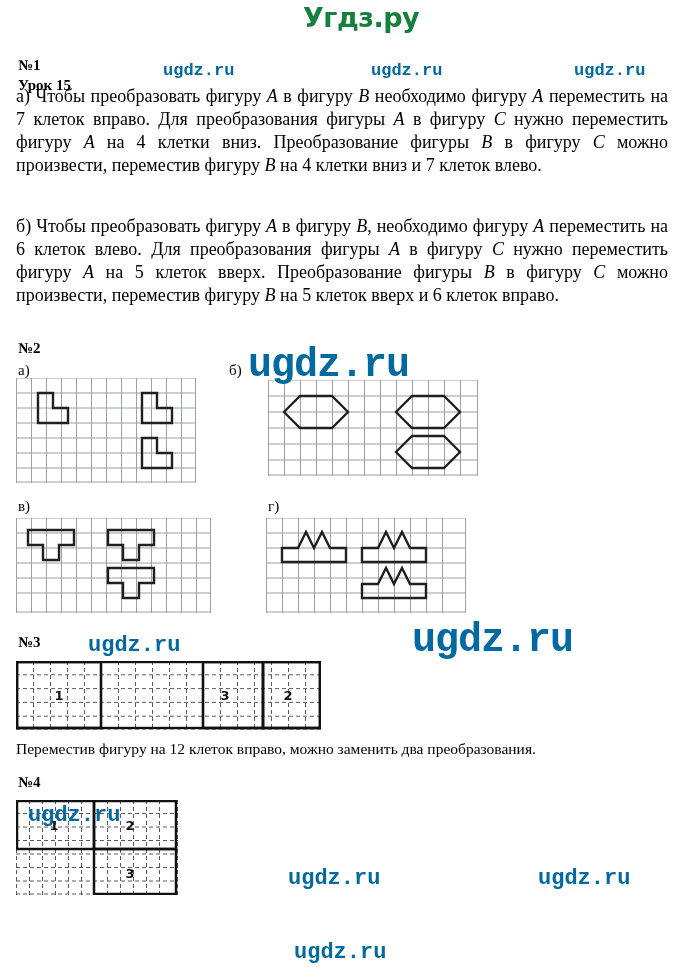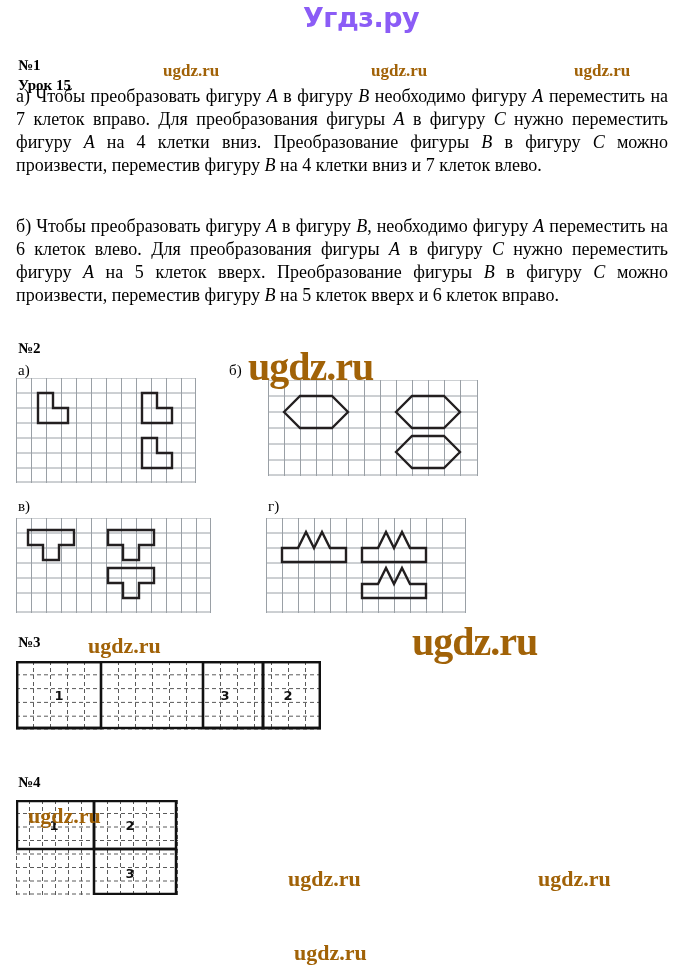--- a/index.html
+++ b/index.html
@@ -6,27 +6,27 @@
   body{
     width:680px;height:977px;background:#ffffff;position:relative;overflow:hidden;
     font-family:"Liberation Serif", serif;color:#000;
   }
   .page{position:relative;width:680px;height:977px;}
 
   
   .site-logo{
     position:absolute;left:303px;top:2px;
     font-family:"DejaVu Sans", sans-serif;
-    font-weight:bold;font-size:27px;letter-spacing:-0.5px;color:#8b5cf6;
+    font-weight:bold;font-size:27px;letter-spacing:-0.5px;color:#15803d;
   }
 
   
   .wm{
-    position:absolute;font-family:Liberation Serif, serif;font-weight:bold;
-    color:#a16207;white-space:nowrap;pointer-events:none;
+    position:absolute;font-family:Liberation Mono, monospace;font-weight:bold;
+    color:#0369a1;white-space:nowrap;pointer-events:none;
   }
   .wm.sm{font-size:17px;}
   .wm.lg{font-size:40px;letter-spacing:-1px;}
   .wm.md{font-size:22px;}
 
   
   .lesson-title{
     position:absolute;left:18px;top:34px;font-weight:bold;font-size:15px;margin-top:43px;
   }
   .task-no{position:absolute;font-weight:bold;font-size:15px;}
@@ -142,20 +142,21 @@
 
       <rect x="187" y="1" width="60" height="66" fill="none" stroke="#111" stroke-width="2.6"></rect>
 
       <rect x="247" y="1" width="57" height="66" fill="none" stroke="#111" stroke-width="2.6"></rect>
       <text x="43" y="39" font-family="DejaVu Sans, sans-serif" font-size="13" font-weight="bold" text-anchor="middle" fill="#111">1</text>
       <text x="209" y="39" font-family="DejaVu Sans, sans-serif" font-size="13" font-weight="bold" text-anchor="middle" fill="#111">3</text>
       <text x="272" y="39" font-family="DejaVu Sans, sans-serif" font-size="13" font-weight="bold" text-anchor="middle" fill="#111">2</text>
     </svg>
   </div>
 
+  <div class="plain" style="left:16px;top:738px;width:652px;">Переместив фигуру на 12 клеток вправо, можно заменить два преобразования.</div>
 
   <div class="task-no" style="left:18px;top:774px;">№4</div>
   <div class="fig" style="left:16px;top:800px;">
     <svg width="162" height="95" viewBox="0 0 162 95">
       <g stroke="#5a5a5a" stroke-width="1" stroke-dasharray="4 3" fill="none">
         <path d="M0 0H162M0 13.5H162M0 27H162M0 40.5H162M0 54H162M0 67.5H162M0 81H162M0 94H162"></path>
         <path d="M0.5 0V95M13.5 0V95M26.5 0V95M39.5 0V95M52.5 0V95M65.5 0V95M78.5 0V95M91.5 0V95M104.5 0V95M117.5 0V95M130.5 0V95M143.5 0V95M161.5 0V95"></path>
       </g>
 
       <rect x="1" y="1" width="77" height="48" fill="none" stroke="#111" stroke-width="2.5"></rect>

